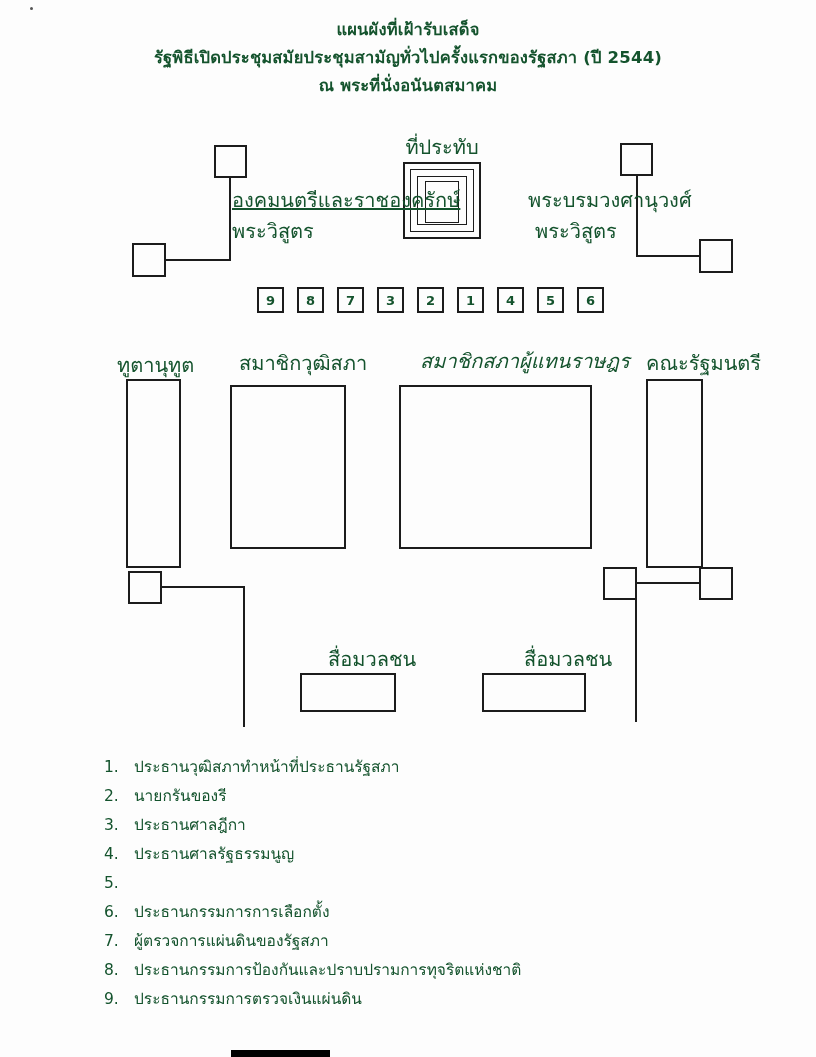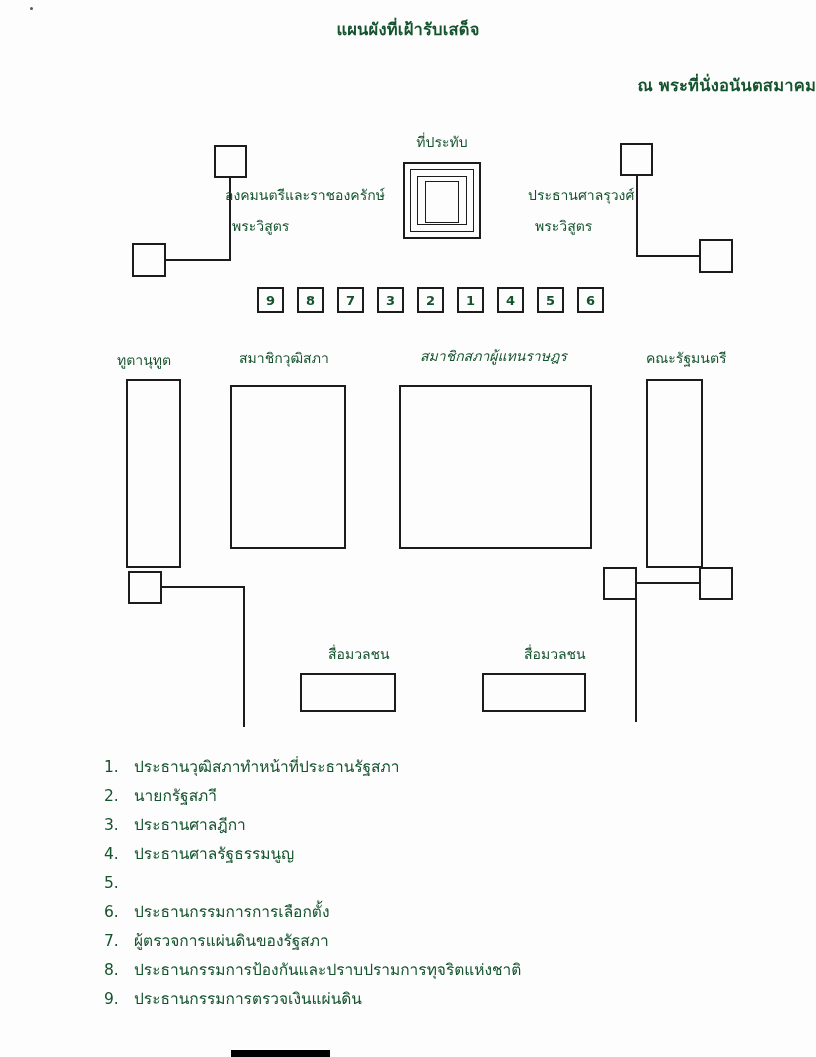--- a/index.html
+++ b/index.html
@@ -18,60 +18,61 @@
     font-size:16.5px;letter-spacing:.2px;
   }
   .box{
     position:absolute;
     border:2px solid #1c1c1c;
     box-sizing:border-box;
     background:transparent;
   }
   .thin{border-width:1.5px;}
   .line{position:absolute;background:#1c1c1c;}
-  .label{position:absolute;font-size:14px;white-space:nowrap;}
+  .label{position:absolute;font-size:20px;white-space:nowrap;}
   .seat-row{position:absolute;left:257px;top:287px;display:flex;gap:13px;}
   .seat{
     width:27px;height:26px;border:2px solid #1c1c1c;box-sizing:border-box;
     display:flex;align-items:center;justify-content:center;
     font-size:13px;font-weight:600;
   }
   .legend{position:absolute;left:104px;top:757px;width:650px;}
   .legend-row{display:flex;margin-bottom:9px;font-size:15.5px;line-height:20px;}
   .legend-row .num{width:30px;flex:0 0 30px;}
   .artifact-bar{position:absolute;background:#000;}
   .artifact-dot{position:absolute;width:3px;height:3px;border-radius:50%;background:#555;}
 </style>
 </head>
 <body>
 
 <div class="page">
 
   <div class="title" style="top:16px;">แผนผังที่เฝ้ารับเสด็จ</div>
-  <div class="title" style="top:72px;text-align:right;">ณ พระที่นั่งอนันตสมาคม</div>
+  <div class="title" style="top:44px;">รัฐพิธีเปิดประชุมสมัยประชุมสามัญทั่วไปครั้งแรกของรัฐสภา (ปี 2544)</div>
+  <div class="title" style="top:72px;">ณ พระที่นั่งอนันตสมาคม</div>
 
   <div class="label" style="left:382px;top:131px;width:120px;text-align:center;">ที่ประทับ</div>
   <div class="box" style="left:403px;top:162px;width:78px;height:77px;"></div>
   <div class="box thin" style="left:410px;top:169px;width:64px;height:63px;"></div>
   <div class="box thin" style="left:417px;top:176px;width:50px;height:49px;"></div>
   <div class="box thin" style="left:425px;top:181px;width:34px;height:42px;"></div>
 
   <div class="box" style="left:214px;top:145px;width:33px;height:33px;"></div>
   <div class="line" style="left:229px;top:178px;width:2px;height:83px;"></div>
   <div class="line" style="left:166px;top:259px;width:64px;height:2px;"></div>
   <div class="box" style="left:132px;top:243px;width:34px;height:34px;"></div>
 
   <div class="box" style="left:620px;top:143px;width:33px;height:33px;"></div>
   <div class="line" style="left:636px;top:176px;width:2px;height:81px;"></div>
   <div class="line" style="left:638px;top:255px;width:61px;height:2px;"></div>
   <div class="box" style="left:699px;top:239px;width:34px;height:34px;"></div>
 
-  <div class="label" style="left:225px;top:184px;">องคมนตรีและราชองครักษ์</div>
+  <div class="label" style="left:232px;top:184px;text-decoration:underline;">องคมนตรีและราชองครักษ์</div>
   <div class="label" style="left:232px;top:215px;">พระวิสูตร</div>
-  <div class="label" style="left:528px;top:184px;">ประธานศาลรุวงศ์</div>
+  <div class="label" style="left:528px;top:184px;">พระบรมวงศานุวงศ์</div>
   <div class="label" style="left:535px;top:215px;">พระวิสูตร</div>
 
   <div class="seat-row">
     <div class="seat">
         <span>9</span>
       </div>
     <div class="seat">
         <span>8</span>
       </div>
     <div class="seat">
@@ -121,21 +122,21 @@
   <div class="box" style="left:300px;top:673px;width:96px;height:39px;"></div>
   <div class="box" style="left:482px;top:673px;width:104px;height:39px;"></div>
 
   <div class="legend">
     <div class="legend-row">
       <span class="num">1.</span>
       <span class="txt">ประธานวุฒิสภาทำหน้าที่ประธานรัฐสภา</span>
     </div>
     <div class="legend-row">
       <span class="num">2.</span>
-      <span class="txt">นายกรัฐสภาี</span>
+      <span class="txt">นายกรันของรี</span>
     </div>
     <div class="legend-row">
       <span class="num">3.</span>
       <span class="txt">ประธานศาลฎีกา</span>
     </div>
     <div class="legend-row">
       <span class="num">4.</span>
       <span class="txt">ประธานศาลรัฐธรรมนูญ</span>
     </div>
     <div class="legend-row">

